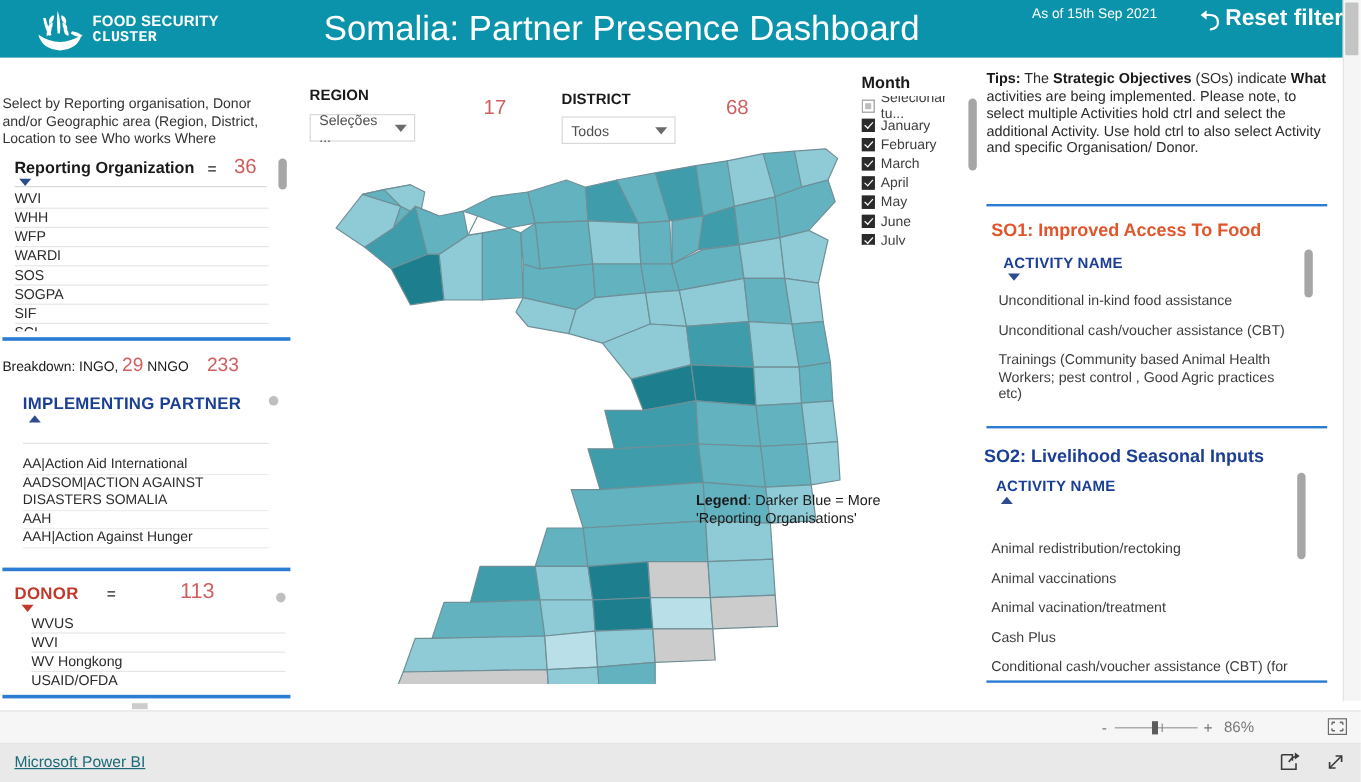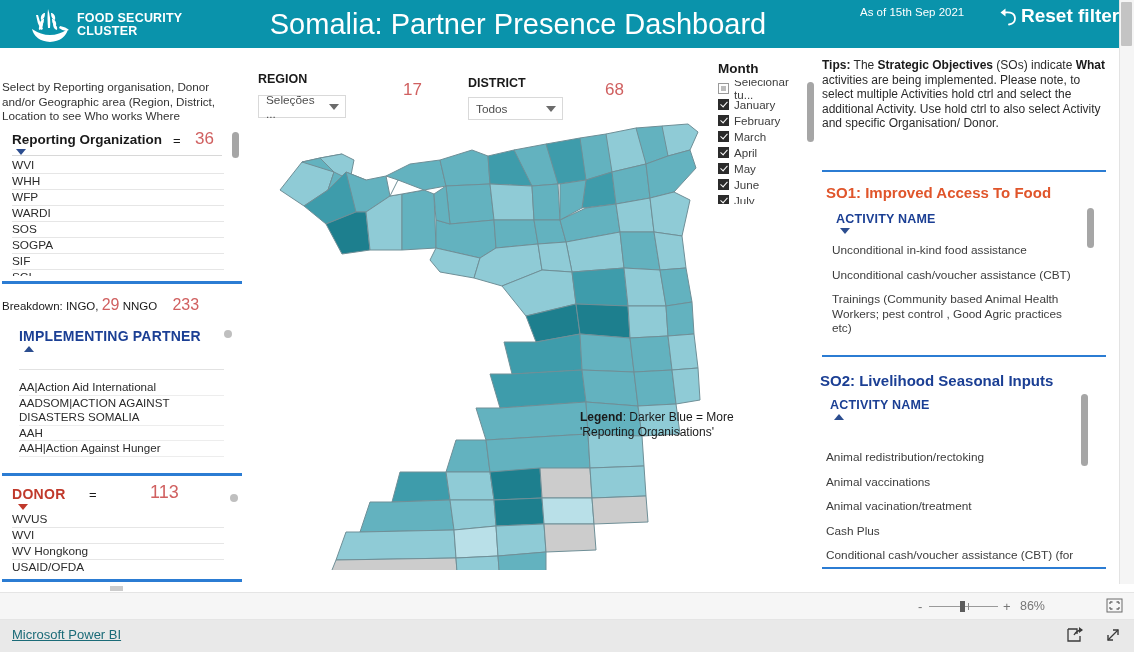--- a/index.html
+++ b/index.html
@@ -30,21 +30,21 @@
   }
   .logo-mark { width: 48px; height: 40px; flex: 0 0 48px; }
   .logo-text {
     color: #ffffff;
     font-weight: bold;
     font-size: 12.5px;
     line-height: 13px;
     letter-spacing: 0.2px;
     margin-left: 3px;
   }
-  .logo-text .l2 { display: block; }
+  .logo-text .l2 { display: block; font-family: Liberation Mono, monospace; }
   .dash-title {
     position: absolute; left: 218px; top: 4px;
     width: 600px;
     text-align: center;
     color: #ffffff;
     font-size: 29px;
     line-height: 40px;
     font-weight: normal;
     white-space: nowrap;
   }
@@ -190,21 +190,21 @@
   }
   .donor-eq {
     position: absolute; left: 87px; top: 5px;
     font-size: 13px; color: #1a1a1a;
   }
   .donor-count {
     position: absolute; left: 148px; top: 0px;
     font-size: 18px; color: #d06060;
   }
   .donor-list {
-    position: absolute; left: 10px; top: 30px;
+    position: absolute; left: 24px; top: 30px;
     width: 212px; height: 60px; overflow: hidden;
   }
 
   
   .filter-label {
     position: absolute;
     font-size: 12.5px; font-weight: bold; color: #1a1a1a;
   }
   .filter-count {
     position: absolute;

